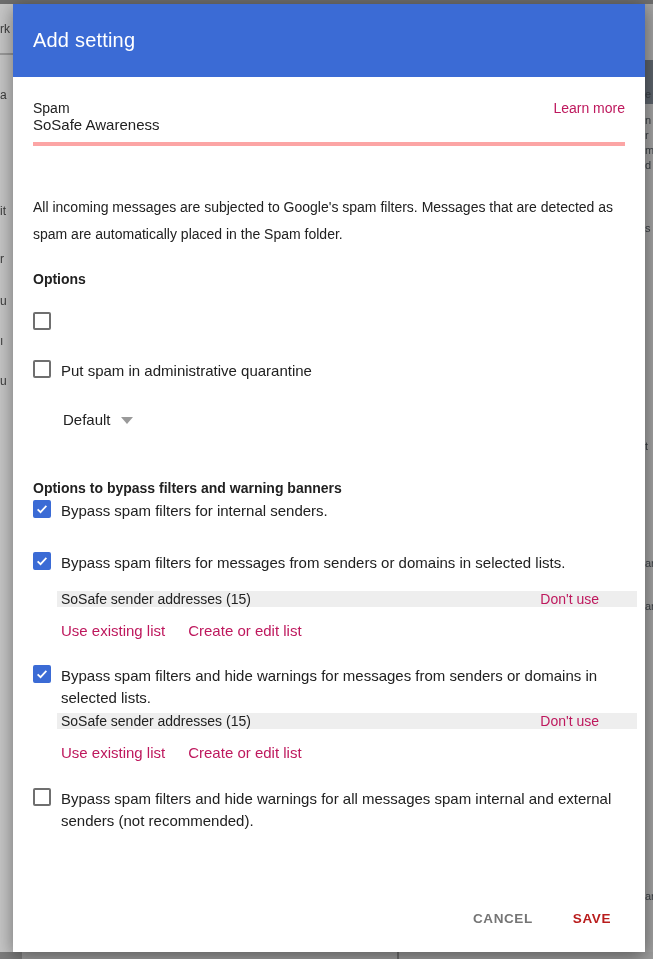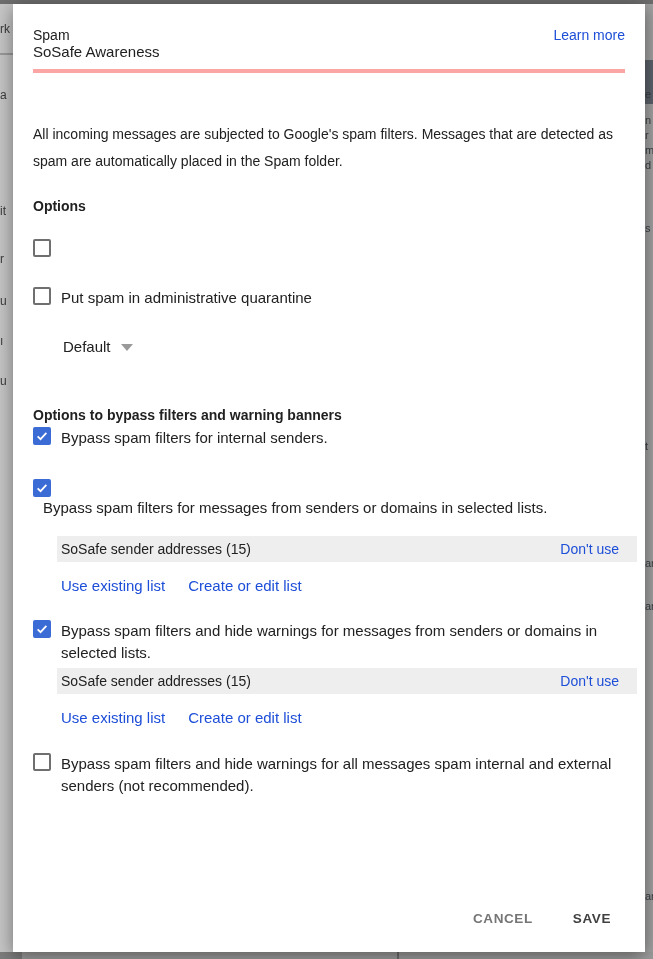--- a/index.html
+++ b/index.html
@@ -27,61 +27,61 @@
   
   .dialog { position:absolute; left:13px; top:4px; width:632px; height:948px; background:#ffffff;
             box-shadow:0 4px 18px rgba(0,0,0,.45); display:flex; flex-direction:column; }
   .dialog-header { height:73px; flex:0 0 73px; background:#3b6bd5; display:flex; align-items:center; padding-left:20px; }
   .dialog-title { color:#ffffff; font-size:20px; font-weight:400; letter-spacing:.2px; }
 
   .dialog-body { flex:1; display:flex; flex-direction:column; padding:0 20px; overflow:hidden; }
 
   .meta-row { margin-top:23px; display:flex; justify-content:space-between; align-items:baseline; }
   .setting-type { font-size:14px; color:#212121; }
-  a.link { color:#1d4ed8; text-decoration:none; cursor:pointer;text-align:center; }
+  a.link { color:#be185d; text-decoration:none; cursor:pointer;text-align:center; }
   .learn-more { font-size:14px; }
 
   .name-input { margin-top:0; width:100%; border:none; border-bottom:4px solid #fca5a5;
                 font-family:"Liberation Sans", sans-serif; font-size:15px; color:#212121;
                 padding:0 0 9px 0; outline:none; background:transparent; }
 
   .description { margin-top:48px; font-size:14px; line-height:27px; color:#212121; max-width:600px; }
 
   .section-heading { font-size:14px; font-weight:bold; color:#212121; }
   .h-options { margin-top:23px; }
   .h-bypass { margin-top:52px; }
 
   .cb-row { display:flex; align-items:flex-start; }
   .cb { width:18px; height:18px; flex:0 0 18px; border-radius:2px; cursor:pointer; margin-top:0; }
   .cb.unchecked { border:2px solid #6f6f6f; background:#fff; }
   .cb.checked { background:#3b6bd5; border:2px solid #3b6bd5; display:flex; align-items:center; justify-content:center; }
   .cb.checked svg { width:14px; height:14px; display:block; }
   .cb-label { margin-left:10px; font-size:15px; line-height:22px; color:#212121; padding-top:0; max-width:566px; }
   .row1 { margin-top:25px; } .row2 { margin-top:30px; }
-  .row3 { margin-top:4px; } .row4 { margin-top:30px;flex-direction:column; }
+  .row3 { margin-top:4px; } .row4 { margin-top:30px; }
   .row5 { margin-top:26px; } .row6 { margin-top:27px; }
 
   .select-row { margin-top:29px; margin-left:30px; display:inline-flex; align-items:center; gap:10px;
                 font-size:15px; color:#212121; cursor:pointer; width:fit-content; }
   .tri { width:0; height:0; border-left:6px solid transparent; border-right:6px solid transparent;
          border-top:7px solid #9a9a9a; display:inline-block; margin-top:2px; }
 
-  .list-bar { margin-top:17px; margin-left:24px; margin-right:-12px; background:#eeeeee; height:26px;
-              display:flex; align-items:center; justify-content:space-between; padding:0 18px 0 4px; }
+  .list-bar { margin-top:17px; margin-left:24px; margin-right:-12px; background:#eeeeee; height:16px;
+              display:flex; align-items:center; justify-content:space-between; padding:0 38px 0 4px; }
   .list-bar .list-name { font-size:14px; color:#212121; }
   .list-bar a { font-size:14px; }
   .list-bar.second { margin-top:4px; }
   .list-links { margin-top:15px; margin-left:28px; display:flex; gap:23px; font-size:15px; }
 
   .footer { margin-top:auto; display:flex; justify-content:flex-end; 
             gap:36px; padding:0 12px 22px 0; }
   .btn { font-size:13.5px; font-weight:bold; letter-spacing:.6px; background:none; border:none;
          cursor:pointer; font-family:"Liberation Sans", sans-serif; padding:4px 2px; }
   .btn.cancel { color:#757575; }
-  .btn.save { color:#404040; }
+  .btn.save { color:#b91c1c; }
 </style>
 </head>
 <body>
 
 <div class="backdrop-top"></div>
 <div class="backdrop-left">
   <div class="hline"></div>
   <span class="frag lf0">rk</span>
   <span class="frag lf1">a</span>
   <span class="frag lf2">it</span>
@@ -103,20 +103,23 @@
   <span class="frag rf8">an</span>
   <span class="frag rf9">ar</span>
 </div>
 <div class="backdrop-bottom">
   <div class="dark"></div>
   <div class="vline"></div>
 </div>
 
 <div class="dialog">
 
+  <div class="dialog-header">
+    <span class="dialog-title">Add setting</span>
+  </div>
 
   <div class="dialog-body">
 
     <div class="meta-row">
       <span class="setting-type">Spam</span>
       <a class="link learn-more">Learn more</a>
     </div>
 
     <input class="name-input" type="text" value="SoSafe Awareness" style="">
 

